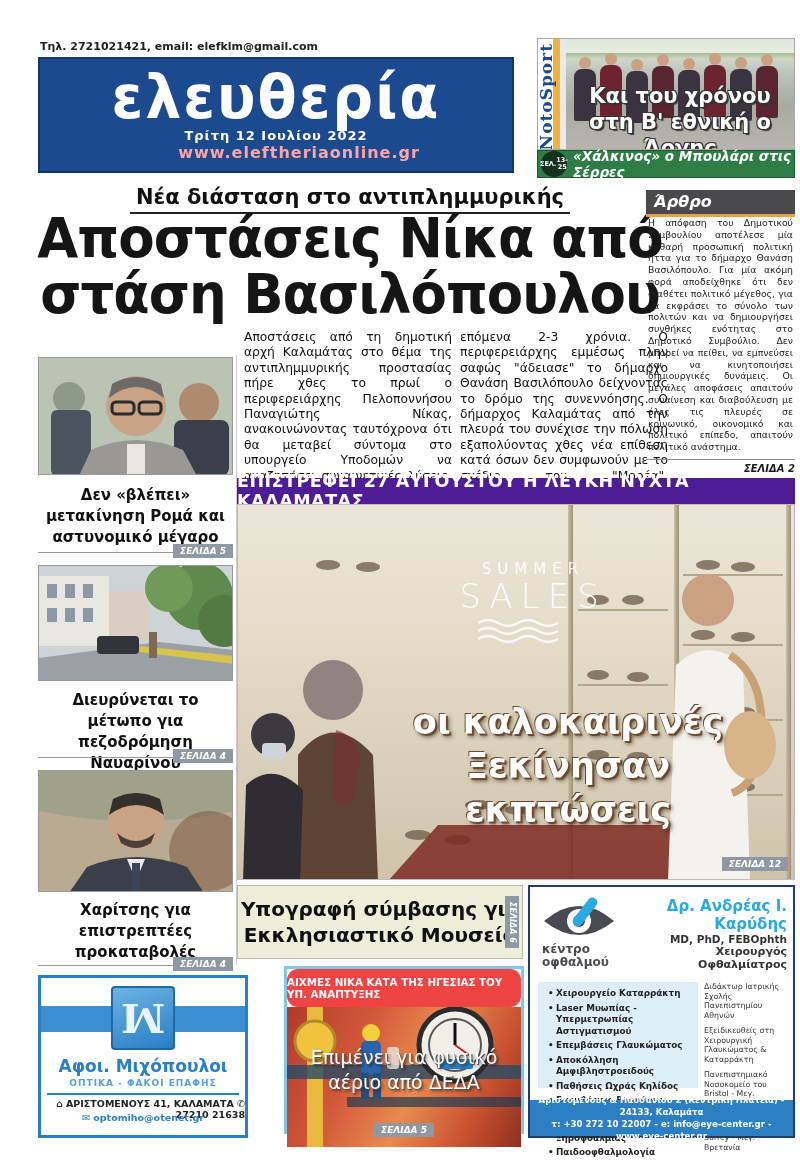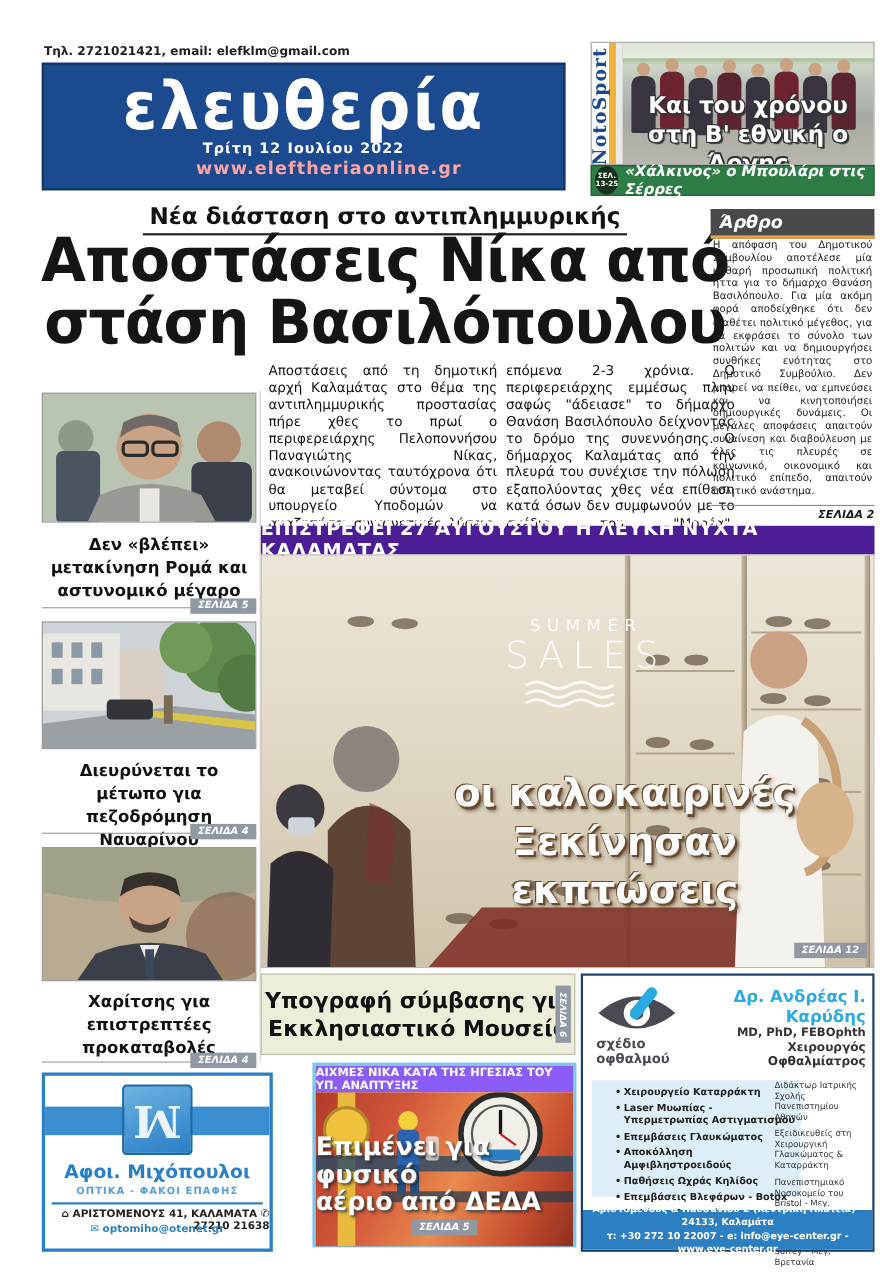--- a/index.html
+++ b/index.html
@@ -26,21 +26,21 @@
   .ns-banner{position:absolute;left:28px;top:0;right:0;height:14px;background:#f2f5ef;opacity:.85;}
   .ns-person{position:absolute;width:22px;height:52px;border-radius:8px 8px 2px 2px;background:#3a3440;}
   .ns-person::before{content:"";position:absolute;top:-12px;left:5px;width:12px;height:12px;border-radius:50%;background:#caa183;}
   .ns-brand-strip{position:absolute;left:0;top:0;width:28px;height:100%;background:linear-gradient(90deg,#ffffff 0 55%,#f0b23e 55% 80%,#e9e9e9 80% 100%);}
   .ns-brand{position:absolute;left:-2px;top:4px;writing-mode:vertical-rl;transform:rotate(180deg);
             font-family:"DejaVu Serif","Liberation Serif",serif;font-weight:bold;font-size:17px;color:#1b4a8f;letter-spacing:1px;}
   .ns-headline{position:absolute;left:30px;right:2px;top:44px;text-align:center;color:#fff;font-size:21px;font-weight:bold;line-height:26px;
                text-shadow:-1px -1px 0 #333,1px -1px 0 #333,-1px 1px 0 #333,2px 2px 1px #333;}
   .ns-strip{left:537px;top:150px;width:258px;height:28px;background:#2e7d46;border:1px solid #1d5c31;display:flex;align-items:center;}
   .ns-badge{width:26px;height:26px;border-radius:50%;background:#17311f;color:#fff;font-size:6.5px;font-weight:bold;
-            display:flex;flex-direction:column;align-items:center;justify-content:center;margin:0 6px 0 3px;line-height:7px;text-align:center;}
+            display:flex;flex-direction:row;align-items:center;justify-content:center;margin:0 6px 0 3px;line-height:7px;text-align:center;}
   .ns-strip-text{color:#fff;font-size:13.5px;font-weight:bold;font-style:italic;}
 
   
   .kicker-wrap{left:40px;top:185px;width:620px;text-align:center;}
   .kicker{display:inline-block;font-size:21px;font-weight:bold;color:#111;border-bottom:2px solid #222;padding:0 6px 3px;}
   .headline{left:30px;top:212px;width:640px;text-align:center;font-size:53px;line-height:54px;font-weight:bold;
             color:#151515;letter-spacing:-1px;transform:scaleY(1.04);}
   .lead-body{top:330px;width:208px;height:148px;font-size:12.3px;line-height:15.4px;text-align:justify;color:#111;}
   .lead-col1{left:244px;}
   .lead-col2{left:460px;}
@@ -76,24 +76,24 @@
 
   
   .museum{left:237px;top:885px;width:286px;height:74px;background:#edeeda;border:1px solid #b9bba4;
           display:flex;align-items:center;justify-content:center;text-align:center;}
   .museum-text{font-size:20px;font-weight:bold;line-height:26px;color:#111;}
   .museum-tag{position:absolute;right:3px;top:10px;bottom:10px;width:14px;background:#9099a3;color:#fff;
               writing-mode:vertical-rl;font-size:8px;font-weight:bold;display:flex;align-items:center;justify-content:center;font-style:italic;}
 
   
   .gasbox{left:284px;top:966px;width:240px;height:168px;border:3px solid #7ec8e8;background:#fff;}
-  .gas-header{height:24px;background:#8b5cf6;color:#fff;display:flex;align-items:center;justify-content:center;
-              font-size:10.3px;font-weight:bold;}
+  .gas-header{height:38px;background:#ef4444;color:#fff;display:flex;align-items:center;justify-content:center;
+              font-size:10.3px;font-weight:bold;border-radius:11px;}
   .gas-photo{position:relative;width:100%;height:140px;background:linear-gradient(115deg,#b33a2a 0%,#d2583a 30%,#e98a4e 55%,#c8502f 80%,#8f2f20 100%);overflow:hidden;}
-  .gas-caption{position:absolute;left:0;right:0;top:38px;text-align:left;color:#fff;font-size:23px;font-weight:bold;line-height:25px;
+  .gas-caption{position:absolute;left:0;right:0;top:38px;text-align:center;color:#fff;font-size:19px;font-weight:normal;line-height:25px;
                text-shadow:1px 1px 0 #555,2px 2px 3px rgba(0,0,0,.6);}
   .gas-badge{position:absolute;left:50%;transform:translateX(-50%);bottom:10px;}
 
   
   .optician{left:38px;top:975px;width:210px;height:163px;border:3px solid #2a7fc5;background:#fff;padding-top:6px;}
   .opt-band{position:absolute;left:0;top:28px;width:100%;height:26px;background:#3b8fd0;}
   .opt-logo{position:absolute;left:50%;transform:translateX(-50%);top:8px;width:64px;height:64px;background:linear-gradient(160deg,#6cb2e2,#2a7fc5);
             border:2px solid #1c6aa8;border-radius:4px;display:flex;align-items:center;justify-content:center;}
   .opt-logo span{color:#eaf4fb;font-size:40px;font-weight:bold;font-family:"DejaVu Serif",serif;transform:rotate(180deg);line-height:40px;}
   .opt-name{position:absolute;left:0;width:100%;top:78px;text-align:center;color:#2a7fc5;font-size:17px;font-weight:bold;}
@@ -103,21 +103,21 @@
   .opt-mail{position:absolute;left:0;width:100%;top:134px;text-align:center;color:#2a7fc5;font-size:9.5px;font-weight:bold;}
 
   
   .eyead{left:528px;top:885px;width:267px;height:253px;border:2px solid #1b3f6e;background:#fff;}
   .eye-logo{position:absolute;left:10px;top:10px;width:78px;height:44px;}
   .eye-logo-label{position:absolute;left:12px;top:56px;font-size:12px;font-weight:bold;color:#4a4a52;line-height:13px;}
   .eye-title{position:absolute;left:95px;top:10px;right:6px;text-align:right;}
   .eye-doctor{color:#29abe2;font-size:15px;font-weight:bold;}
   .eye-creds{color:#333;font-size:10.5px;font-weight:bold;}
   .eye-role{color:#333;font-size:11px;font-weight:bold;}
-  .eye-panel{position:absolute;left:8px;top:95px;width:190px;bottom:48px;background:#ddeef8;padding:6px 4px 4px 21px;}
+  .eye-panel{position:absolute;left:8px;top:95px;width:160px;bottom:48px;background:#ddeef8;padding:6px 4px 4px 10px;}
   .eye-panel ul{margin:0;padding:0;list-style:none;}
   .eye-panel li{font-size:8.8px;font-weight:bold;color:#222;line-height:11.5px;margin-bottom:3px;padding-left:8px;position:relative;}
   .eye-panel li::before{content:"•";position:absolute;left:0;color:#222;}
   .eye-side{position:absolute;left:174px;right:6px;top:95px;bottom:48px;font-size:7.8px;color:#333;line-height:9.5px;}
   .eye-side p{margin:0 0 6px;}
   .eye-footer{position:absolute;left:0;right:0;bottom:0;height:36px;background:#2b7fc2;color:#fff;text-align:center;
               font-size:8.6px;font-weight:bold;display:flex;flex-direction:column;align-items:center;justify-content:center;line-height:12px;}
   .eye-footer .link{color:#fff;}
 
   svg{display:block;}
@@ -371,21 +371,21 @@
   </div>
 
   <div class="abs eyead">
     <svg class="eye-logo" viewBox="0 0 78 44">
       <path d="M4,24 Q39,-6 74,24 Q39,52 4,24 Z" fill="#4a4a52"></path>
       <circle cx="39" cy="24" r="12" fill="#fff"></circle>
       <circle cx="39" cy="24" r="6" fill="#4a4a52"></circle>
       <rect x="40" y="-2" width="10" height="34" rx="5" transform="rotate(38 45 15)" fill="#29abe2"></rect>
     </svg>
     <div class="eye-logo-label">
-      <div>σχέδιο</div>
+      <div>κέντρο</div>
       <div>οφθαλμού</div>
     </div>
     <div class="eye-title">
       <div class="eye-doctor">Δρ. Ανδρέας Ι. Καρύδης</div>
       <div class="eye-creds">MD, PhD, FEBOphth</div>
       <div class="eye-role">Χειρουργός Οφθαλμίατρος</div>
     </div>
     <div class="eye-panel">
       <ul>
         <li>Χειρουργείο Καταρράκτη</li>

